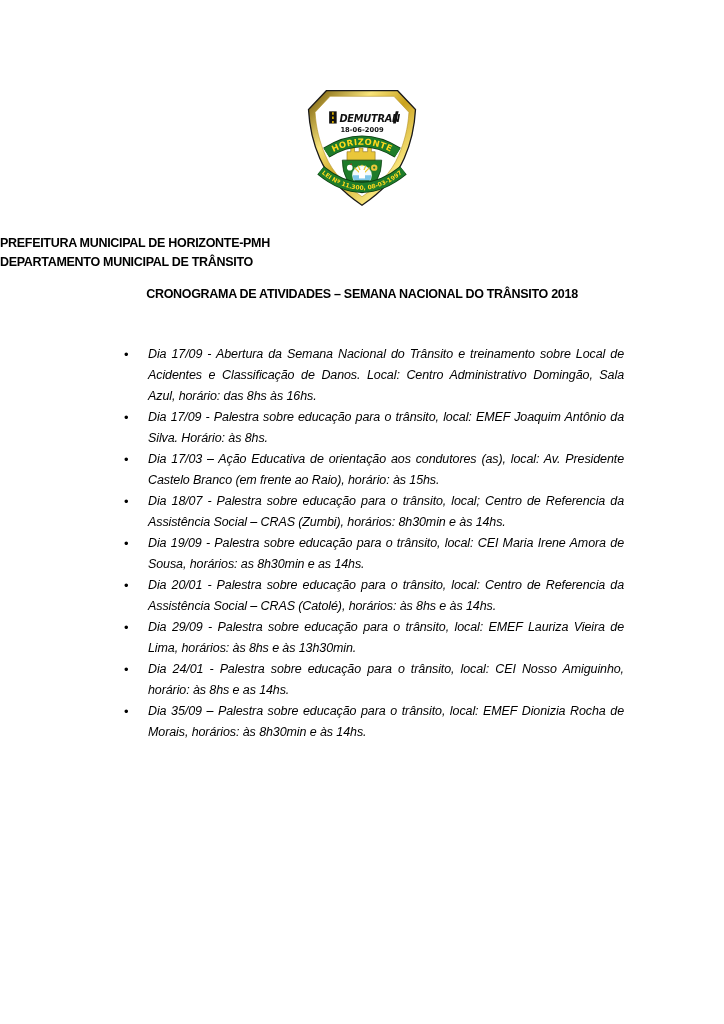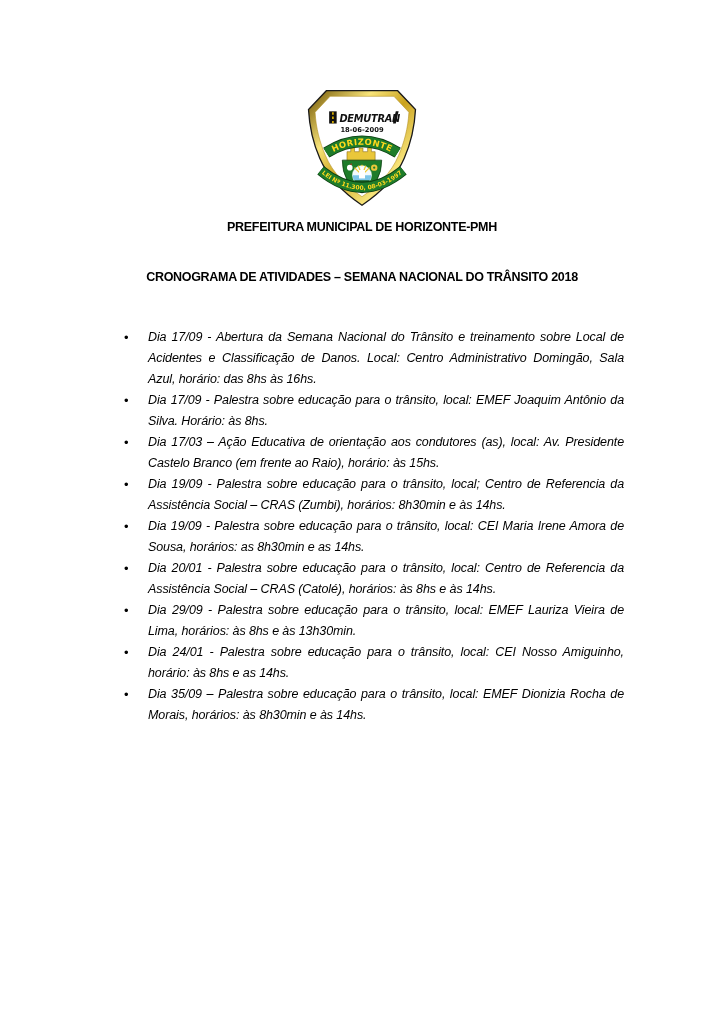--- a/index.html
+++ b/index.html
@@ -13,29 +13,28 @@
     font-family: "Liberation Sans", sans-serif;
     color: #000000;
     overflow: hidden;
   }
   .logo-wrap {
     width: 124px;
     margin: 86px auto 0 auto;
   }
   .logo-wrap svg { display: block; }
   .header-block {
-    margin-top: 10px;
-    text-align: center;
+    margin-top: 26px;
     font-weight: bold;
     font-size: 12.5px;
     line-height: 19px;
     letter-spacing: -0.3px;
   }
   .doc-title {
-    margin-top: 31px;
+    margin-top: 13px;
     text-align: center;
     font-weight: bold;
     font-size: 12.5px;
     line-height: 19px;
     letter-spacing: -0.3px;
   }
   ul.schedule {
     list-style: none;
     margin: 40px 100px 0 100px;
     padding: 0;
@@ -141,40 +140,41 @@
         <path d="M21,90 Q65,126 109,90" fill="none" stroke="#1e7c2a" stroke-width="9.6"></path>
         <text font-size="6.4" font-weight="bold" fill="#ffd91c">
           <textPath href="#arcBotText" startOffset="50%" text-anchor="middle">LEI Nº 11.300, 08-03-1997</textPath>
         </text>
       </g>
     </svg>
   </div>
 
   <div class="header-block">
     <div>PREFEITURA MUNICIPAL DE HORIZONTE-PMH</div>
+    <div>DEPARTAMENTO MUNICIPAL DE TRÂNSITO</div>
   </div>
 
   <div class="doc-title">CRONOGRAMA DE ATIVIDADES – SEMANA NACIONAL DO TRÂNSITO 2018</div>
 
   <ul class="schedule">
     <li>
       <span class="bullet">•</span>
       <span class="item-text">Dia 17/09 - Abertura da Semana Nacional do Trânsito e  treinamento sobre Local de Acidentes e Classificação de Danos. Local: Centro Administrativo Domingão, Sala Azul, horário: das 8hs às 16hs.</span>
     </li>
     <li>
       <span class="bullet">•</span>
       <span class="item-text">Dia 17/09 - Palestra sobre educação para o trânsito, local:  EMEF Joaquim Antônio da Silva. Horário: às 8hs.</span>
     </li>
     <li>
       <span class="bullet">•</span>
       <span class="item-text">Dia 17/03 – Ação Educativa de orientação aos condutores (as), local: Av. Presidente Castelo Branco (em frente ao Raio), horário: às 15hs.</span>
     </li>
     <li>
       <span class="bullet">•</span>
-      <span class="item-text">Dia 19/09 - Palestra sobre educação para o trânsito, local; Centro de Referencia da Assistência Social – CRAS (Zumbi), horários: 8h30min e às 14hs.</span>
+      <span class="item-text">Dia 18/07 - Palestra sobre educação para o trânsito, local; Centro de Referencia da Assistência Social – CRAS (Zumbi), horários: 8h30min e às 14hs.</span>
     </li>
     <li>
       <span class="bullet">•</span>
       <span class="item-text">Dia 19/09 - Palestra sobre educação para o trânsito, local:  CEI Maria Irene Amora de Sousa, horários: as 8h30min e as 14hs.</span>
     </li>
     <li>
       <span class="bullet">•</span>
       <span class="item-text">Dia 20/01 - Palestra sobre educação para o trânsito, local: Centro de Referencia da Assistência Social – CRAS (Catolé), horários: às 8hs e às 14hs.</span>
     </li>
     <li>

